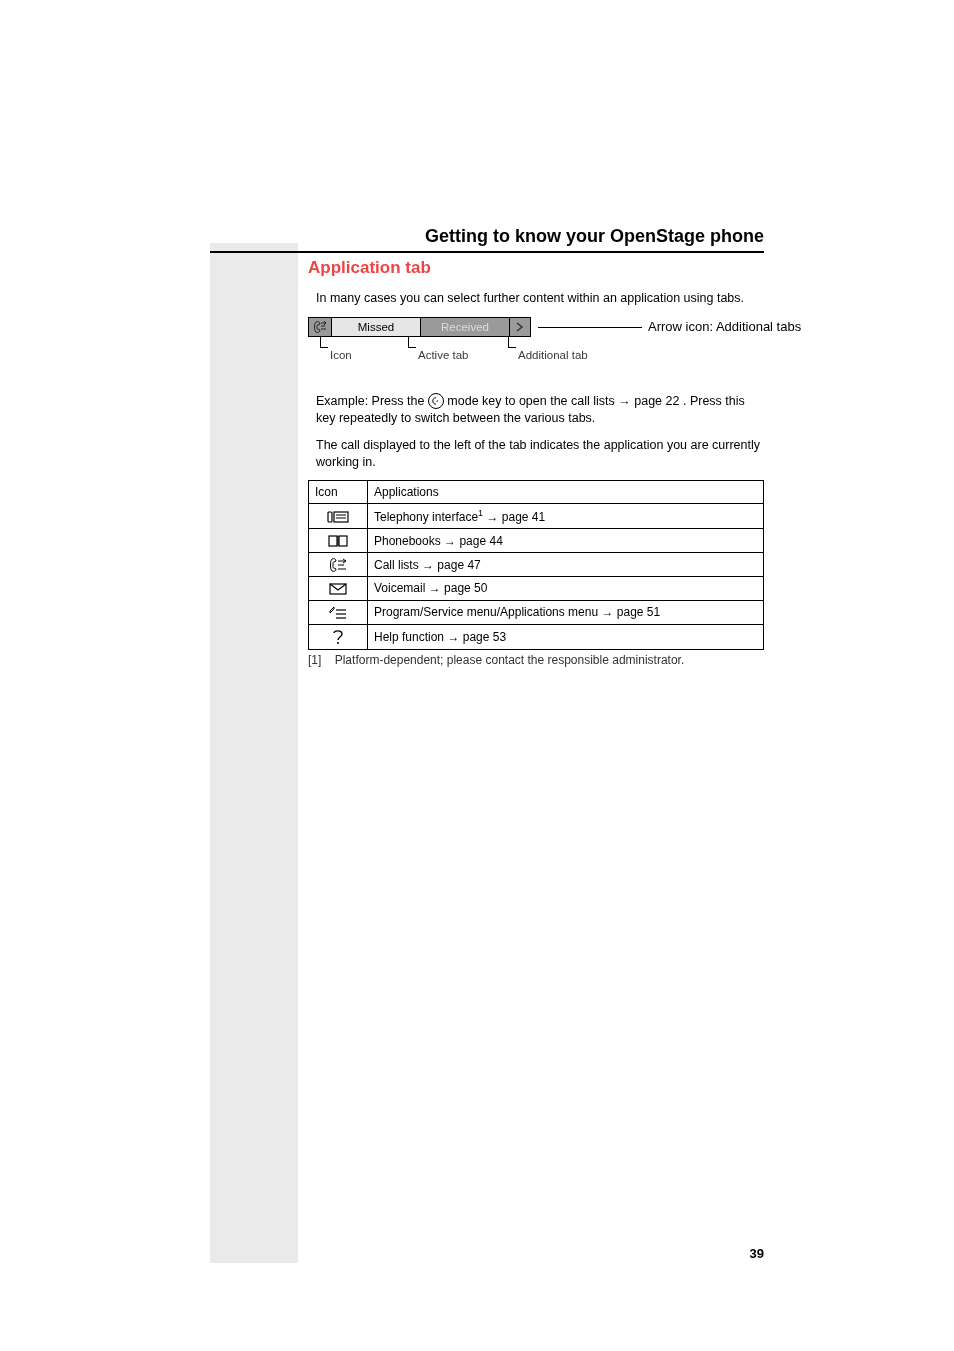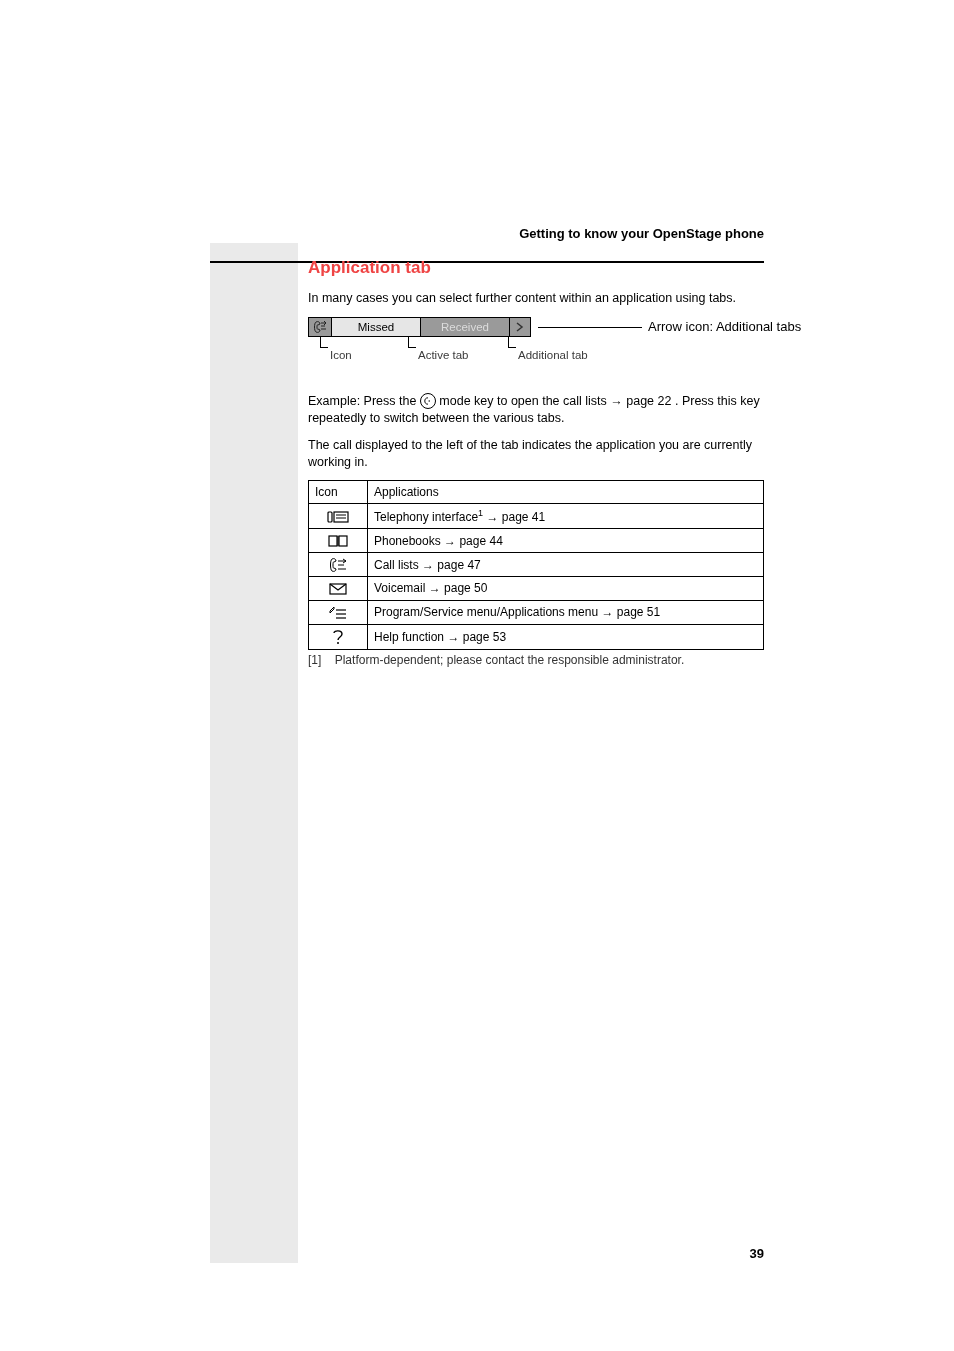--- a/index.html
+++ b/index.html
@@ -26,22 +26,22 @@
   }
   .header-area {
     position: absolute;
     left: 210px;
     right: 190px;
     top: 226px;
   }
   .header-title {
     text-align: right;
     font-weight: bold;
-    font-size: 13px;
-    padding-bottom: 20px;
+    font-size: 18px;
+    padding-bottom: 4px;
   }
   .header-rule {
     border: 0;
     border-top: 2px solid #000;
     margin: 0;
   }
   .content {
     position: absolute;
     left: 308px;
     top: 258px;
@@ -49,21 +49,21 @@
   }
   .section-title {
     color: #ef4444;
     font-size: 17px;
     font-weight: bold;
     margin: 0 0 12px 0;
   }
   .para {
     font-size: 12.5px;
     line-height: 1.35;
-    margin: 0 0 10px 0;
+    margin: 0 0 10px 8px;
   }
 
   
   .tabs-wrap {
     margin: 6px 0 4px 0;
   }
   .tabs-row {
     display: flex;
     align-items: stretch;
     position: relative;

